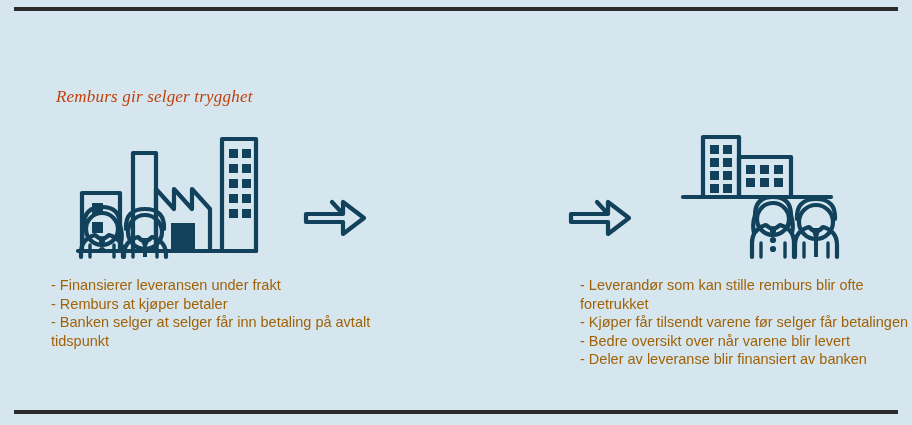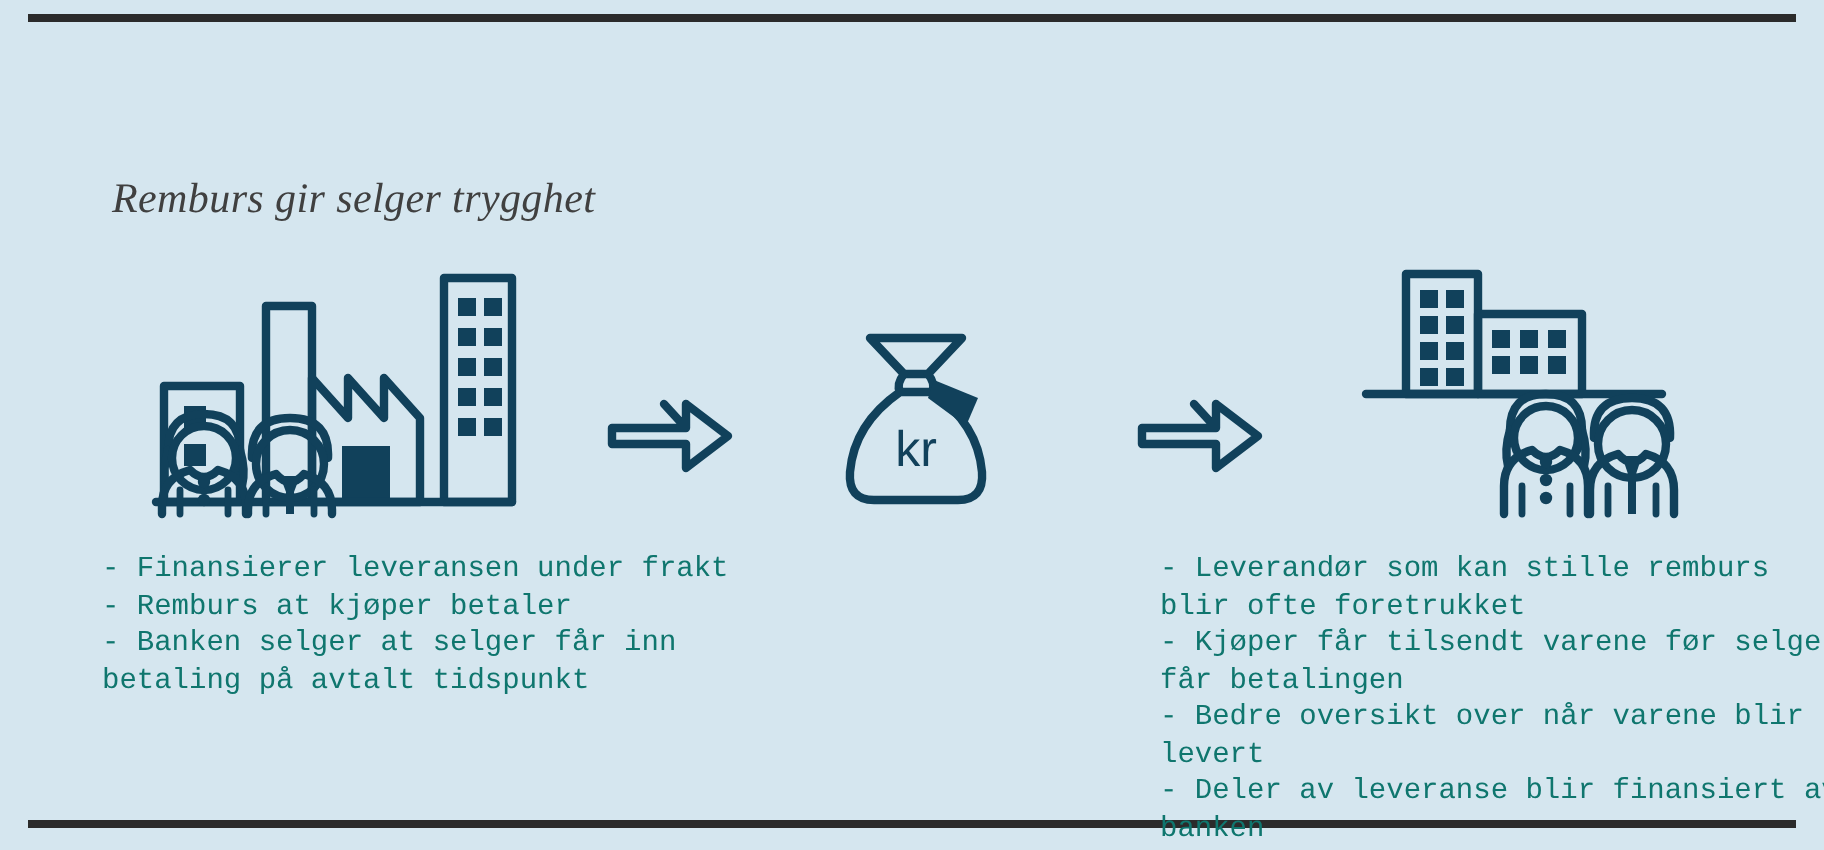--- a/index.html
+++ b/index.html
@@ -27,34 +27,34 @@
     height: 4px;
     background: #2b2b2b;
   }
   .rule-top { top: 7px; }
   .rule-bottom { top: 410px; }
 
   .heading {
     position: absolute;
     font-family: "Liberation Serif", serif;
     font-style: italic;
-    font-size: 21px;
+    font-size: 17px;
     letter-spacing: 0.2px;
-    color: #404040;
+    color: #c2410c;
     white-space: nowrap;
   }
   .heading-left  { left: 56px;  top: 87px; }
   .heading-right { left: 581px; top: 87px; }
 
   .bullets {
     position: absolute;
-    font-family: Liberation Mono, monospace;
+    font-family: Liberation Sans, sans-serif;
     font-size: 14.5px;
     line-height: 18.5px;
-    color: #0f766e;
+    color: #a16207;
   }
   .bullets-left  { left: 51px;  top: 276px; width: 345px; }
   .bullets-right { left: 580px; top: 276px; width: 340px; }
   .bullets p { margin: 0; }
 
   .art { position: absolute; }
   .art svg { display: block; overflow: visible; }
 
   .art-left    { left: 76px;  top: 131px; }
   .art-arrow1  { left: 303px; top: 197px; }
@@ -131,29 +131,20 @@
     <p>- Remburs at kjøper betaler</p>
     <p>- Banken selger at selger får inn betaling på avtalt tidspunkt</p>
   </div>
 
   <div class="art art-arrow1">
     <svg width="64" height="42" viewBox="0 0 64 42">
       <path class="ink" d="M3 17 L40 17 L29 5 M40 25 L3 25 L3 17 M40 17 L40 5 M40 25 L40 37 L61 21 L40 5"></path>
     </svg>
   </div>
 
-  <div class="art art-bag">
-    <svg width="78" height="92" viewBox="0 0 78 92">
-      <path class="ink" d="M16 6 L62 6 L45 24 L33 24 Z"></path>
-      <path class="ink" d="M33 24 q-4 5 -2 9 M45 24 q4 5 2 9"></path>
-      <path class="ink" d="M31 33 q-23 16 -25 40 q-1 14 12 14 L60 87 q13 0 12 -14 q-2 -24 -25 -40 Z"></path>
-      <path class="ink-fill" d="M48 27 L70 36 L64 50 L45 36 Z"></path>
-      <text class="bag-txt" x="39" y="70" text-anchor="middle">kr</text>
-    </svg>
-  </div>
 
   <div class="art art-arrow2">
     <svg width="64" height="42" viewBox="0 0 64 42">
       <path class="ink" d="M3 17 L40 17 L29 5 M40 25 L3 25 L3 17 M40 17 L40 5 M40 25 L40 37 L61 21 L40 5"></path>
     </svg>
   </div>
 
 
   <div class="art art-right">
     <svg width="182" height="126" viewBox="0 0 182 126">

